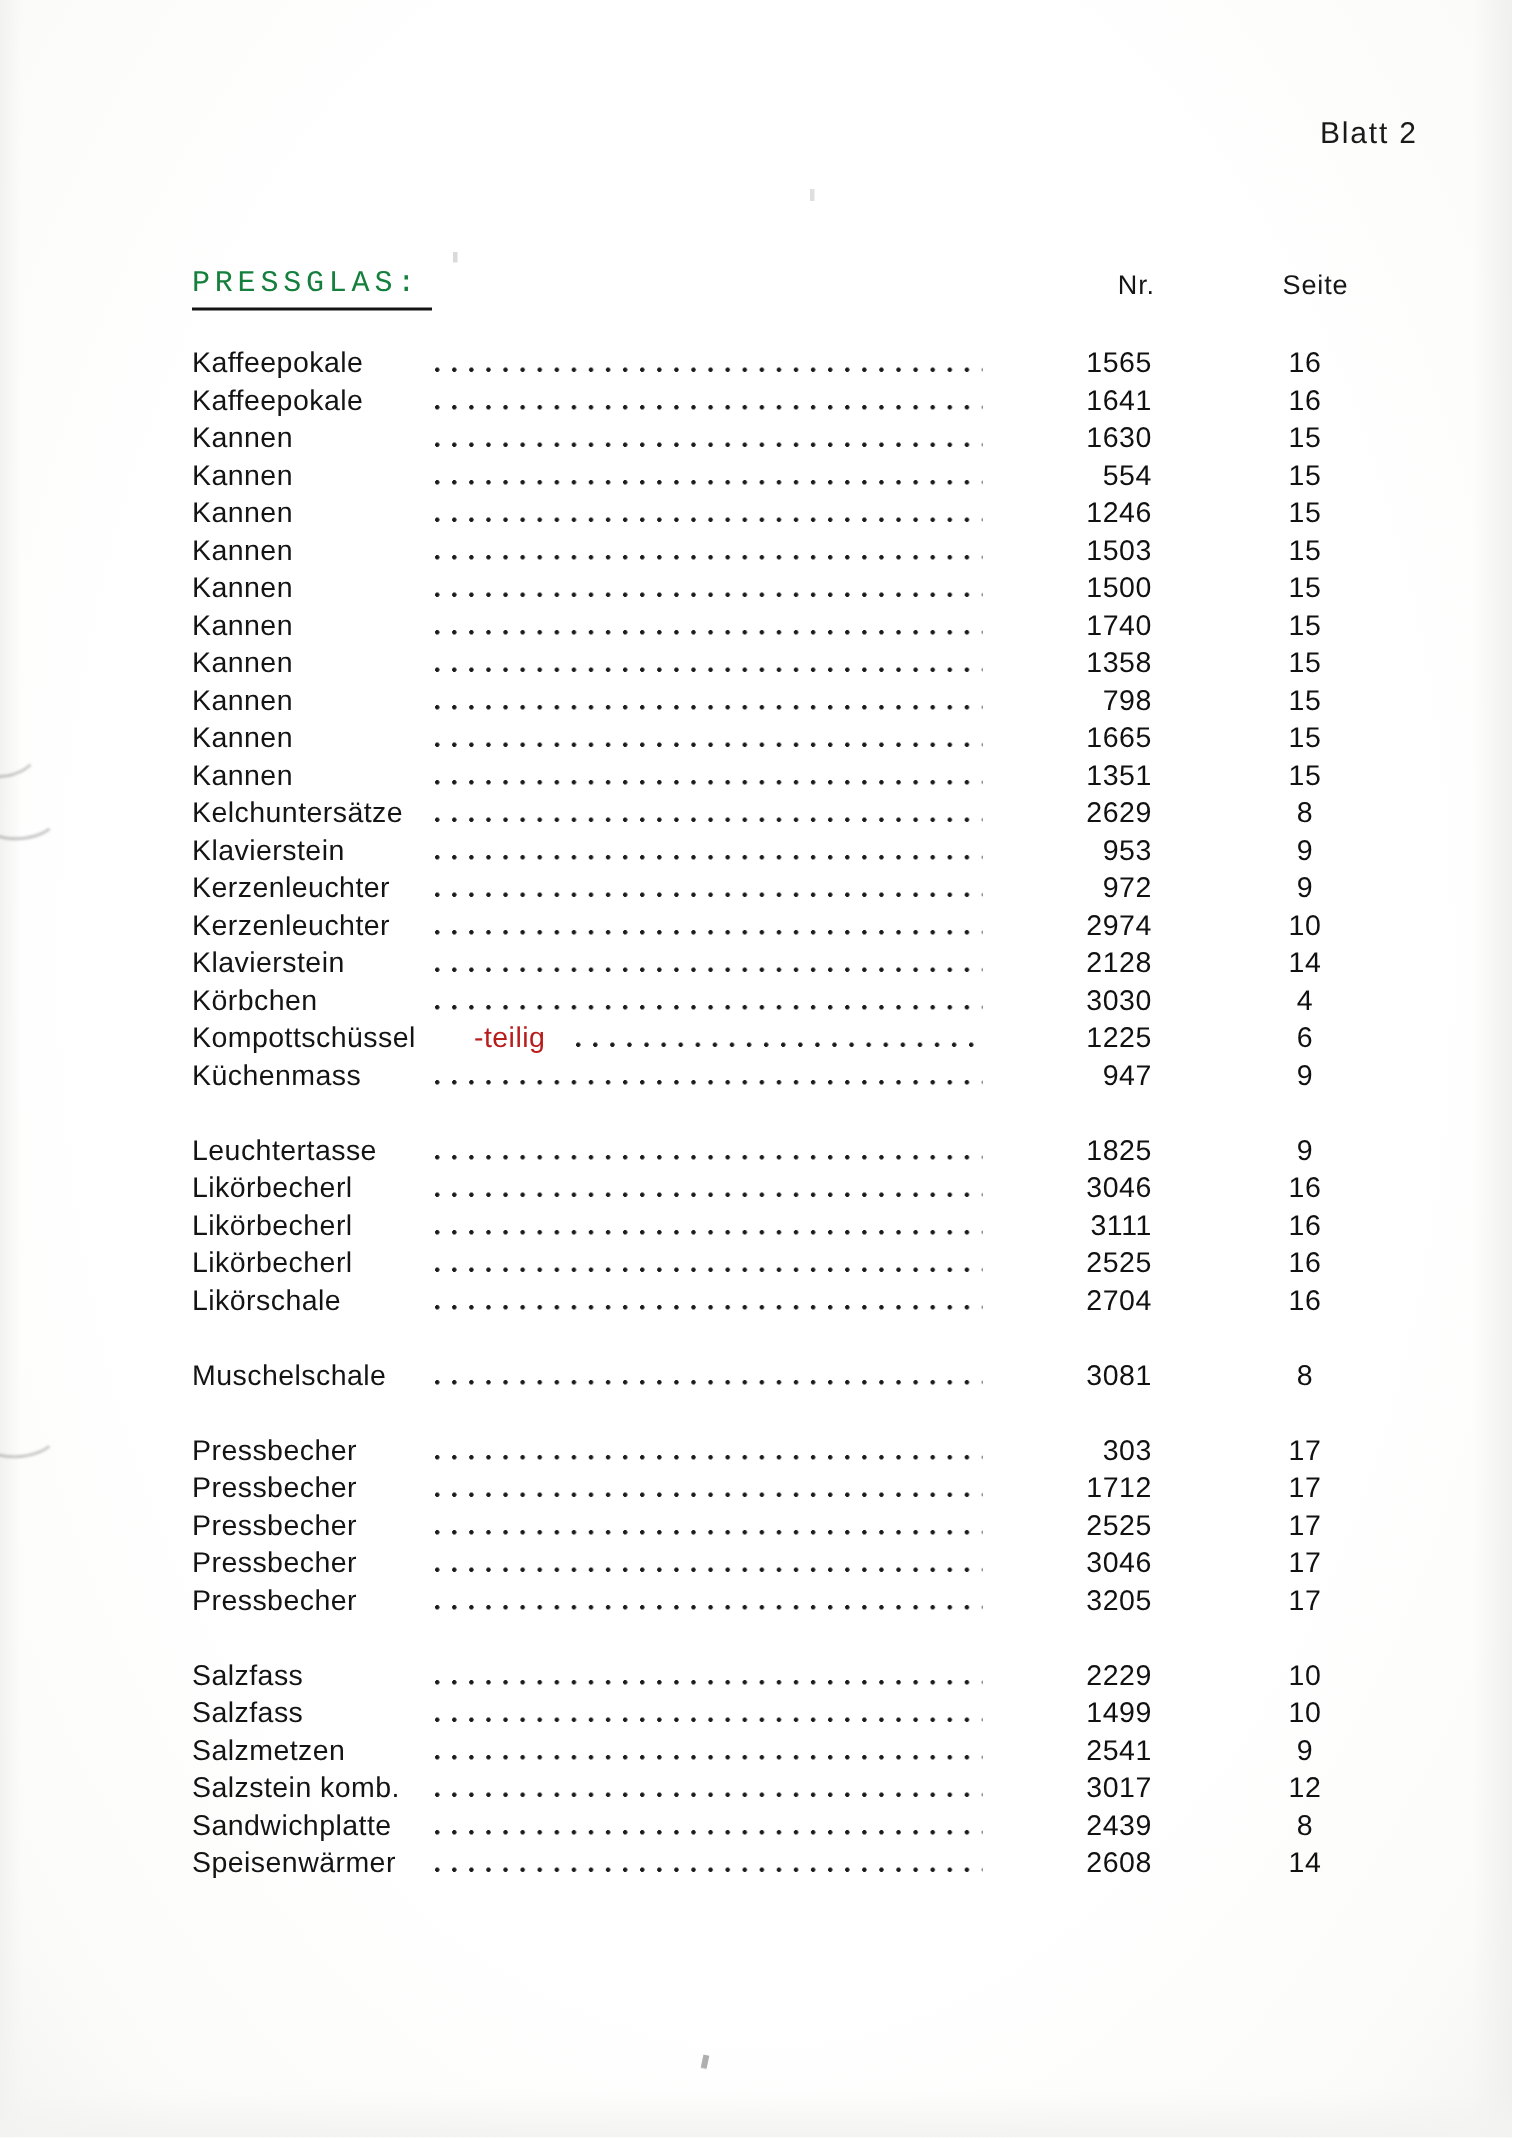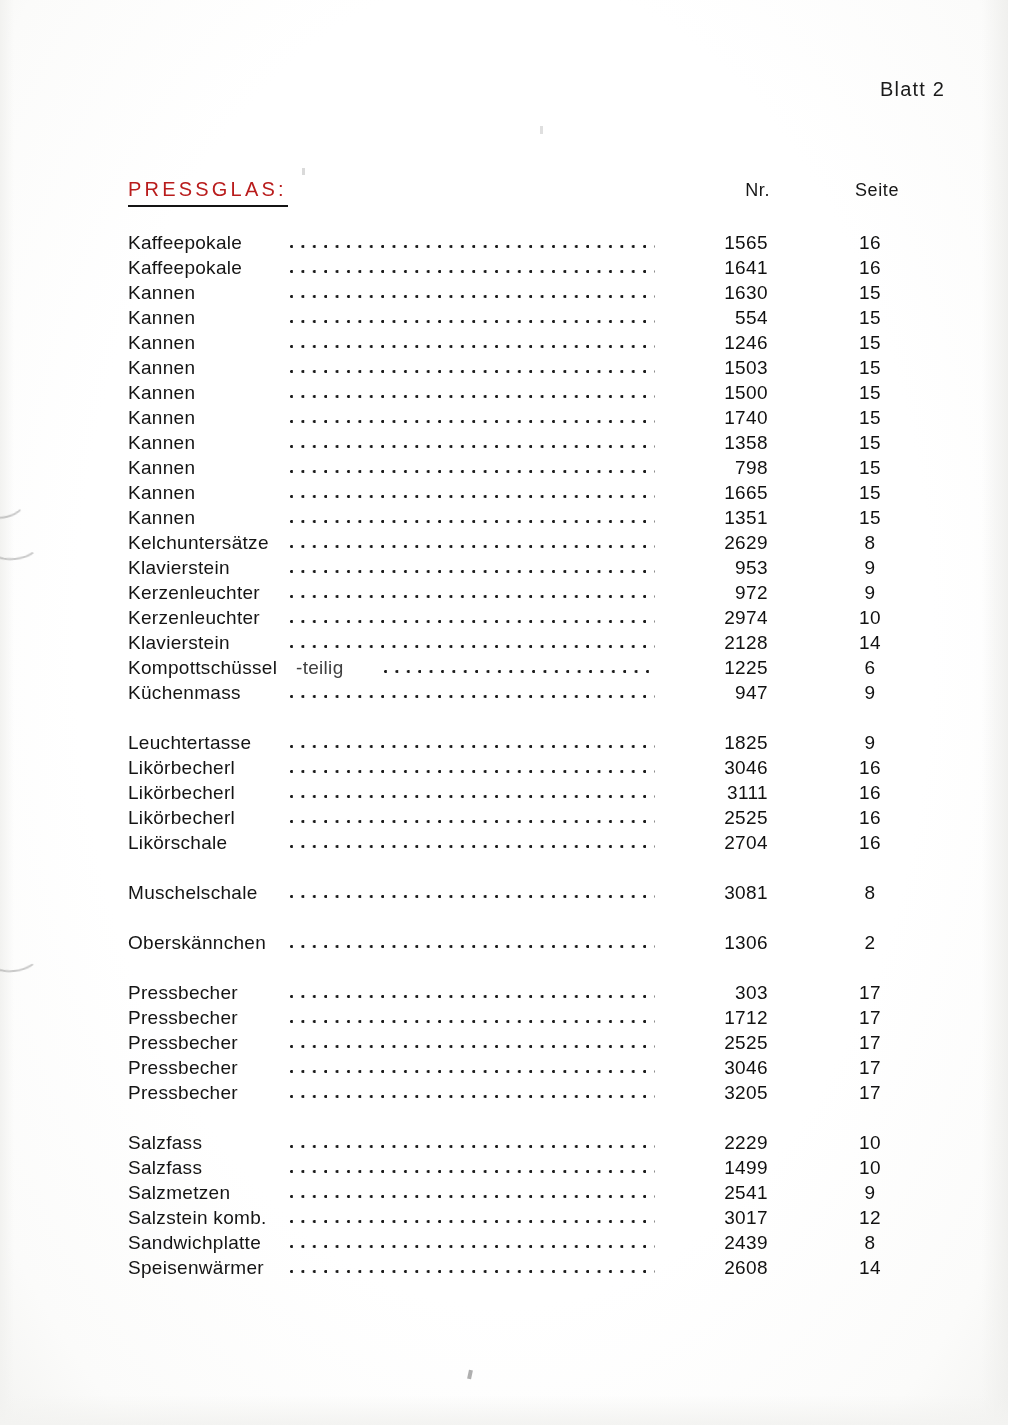--- a/index.html
+++ b/index.html
@@ -62,22 +62,23 @@
     white-space: pre;
   }
 
   
   .section-heading {
     position: absolute;
     left: 128px;
     top: 178px;
     font-size: 20px;
     letter-spacing: 3.2px;
-    color: #b91c1c;
+    color: #15803d;
     white-space: pre;
+    font-family: Liberation Mono, monospace;
   }
   .heading-rule {
     position: absolute;
     left: 128px;
     top: 205px;
     width: 160px;
     height: 2px;
     background: #141414;
   }
   .col-head-nr {
@@ -122,25 +123,25 @@
     position: absolute;
     left: 128px;
     top: 0;
     font-size: 19px;
     letter-spacing: 0.3px;
     color: #141414;
     white-space: pre;
   }
   .row .suffix {
     position: absolute;
-    left: 296px;
+    left: 316px;
     top: 0;
     font-size: 19px;
     letter-spacing: 0.3px;
-    color: #404040;
+    color: #b91c1c;
     white-space: pre;
   }
   
   .row .leader {
     position: absolute;
     top: 15px;
     height: 3px;
     right: 369px;            
     background-image: radial-gradient(circle at 1.5px 1.5px, #1b1b1b 1.3px, rgba(0,0,0,0) 1.6px);
     background-size: 11.4px 3px;
@@ -314,20 +315,26 @@
           <span class="nr">2974</span>
           <span class="seite">10</span>
         </div>
         <div class="row">
           <span class="label">Klavierstein</span>
           <span class="leader" style="left: 290px;"></span>
           <span class="nr">2128</span>
           <span class="seite">14</span>
         </div>
         <div class="row">
+          <span class="label">Körbchen</span>
+          <span class="leader" style="left: 290px;"></span>
+          <span class="nr">3030</span>
+          <span class="seite">4</span>
+        </div>
+        <div class="row">
           <span class="label">Kompottschüssel</span>
           <span class="suffix">-teilig</span>
           <span class="leader" style="left: 384px;"></span>
           <span class="nr">1225</span>
           <span class="seite">6</span>
         </div>
         <div class="row">
           <span class="label">Küchenmass</span>
           <span class="leader" style="left: 290px;"></span>
           <span class="nr">947</span>
@@ -369,60 +376,52 @@
       <div class="group">
         <div class="row">
           <span class="label">Muschelschale</span>
           <span class="leader" style="left: 290px;"></span>
           <span class="nr">3081</span>
           <span class="seite">8</span>
         </div>
       </div>
       <div class="group">
         <div class="row">
-          <span class="label">Oberskännchen</span>
-          <span class="leader" style="left: 290px;"></span>
-          <span class="nr">1306</span>
-          <span class="seite">2</span>
+          <span class="label">Pressbecher</span>
+          <span class="leader" style="left: 290px;"></span>
+          <span class="nr">303</span>
+          <span class="seite">17</span>
+        </div>
+        <div class="row">
+          <span class="label">Pressbecher</span>
+          <span class="leader" style="left: 290px;"></span>
+          <span class="nr">1712</span>
+          <span class="seite">17</span>
+        </div>
+        <div class="row">
+          <span class="label">Pressbecher</span>
+          <span class="leader" style="left: 290px;"></span>
+          <span class="nr">2525</span>
+          <span class="seite">17</span>
+        </div>
+        <div class="row">
+          <span class="label">Pressbecher</span>
+          <span class="leader" style="left: 290px;"></span>
+          <span class="nr">3046</span>
+          <span class="seite">17</span>
+        </div>
+        <div class="row">
+          <span class="label">Pressbecher</span>
+          <span class="leader" style="left: 290px;"></span>
+          <span class="nr">3205</span>
+          <span class="seite">17</span>
         </div>
       </div>
       <div class="group">
         <div class="row">
-          <span class="label">Pressbecher</span>
-          <span class="leader" style="left: 290px;"></span>
-          <span class="nr">303</span>
-          <span class="seite">17</span>
-        </div>
-        <div class="row">
-          <span class="label">Pressbecher</span>
-          <span class="leader" style="left: 290px;"></span>
-          <span class="nr">1712</span>
-          <span class="seite">17</span>
-        </div>
-        <div class="row">
-          <span class="label">Pressbecher</span>
-          <span class="leader" style="left: 290px;"></span>
-          <span class="nr">2525</span>
-          <span class="seite">17</span>
-        </div>
-        <div class="row">
-          <span class="label">Pressbecher</span>
-          <span class="leader" style="left: 290px;"></span>
-          <span class="nr">3046</span>
-          <span class="seite">17</span>
-        </div>
-        <div class="row">
-          <span class="label">Pressbecher</span>
-          <span class="leader" style="left: 290px;"></span>
-          <span class="nr">3205</span>
-          <span class="seite">17</span>
-        </div>
-      </div>
-      <div class="group">
-        <div class="row">
           <span class="label">Salzfass</span>
           <span class="leader" style="left: 290px;"></span>
           <span class="nr">2229</span>
           <span class="seite">10</span>
         </div>
         <div class="row">
           <span class="label">Salzfass</span>
           <span class="leader" style="left: 290px;"></span>
           <span class="nr">1499</span>
           <span class="seite">10</span>

